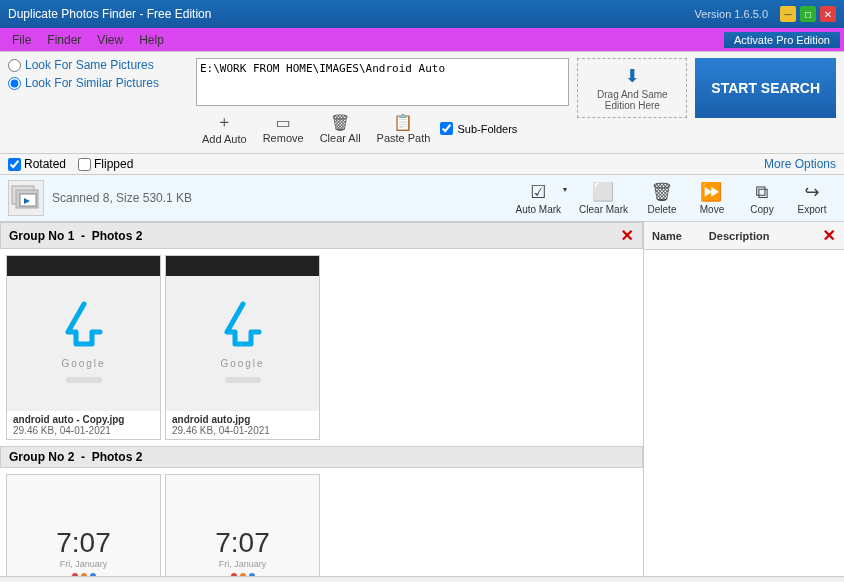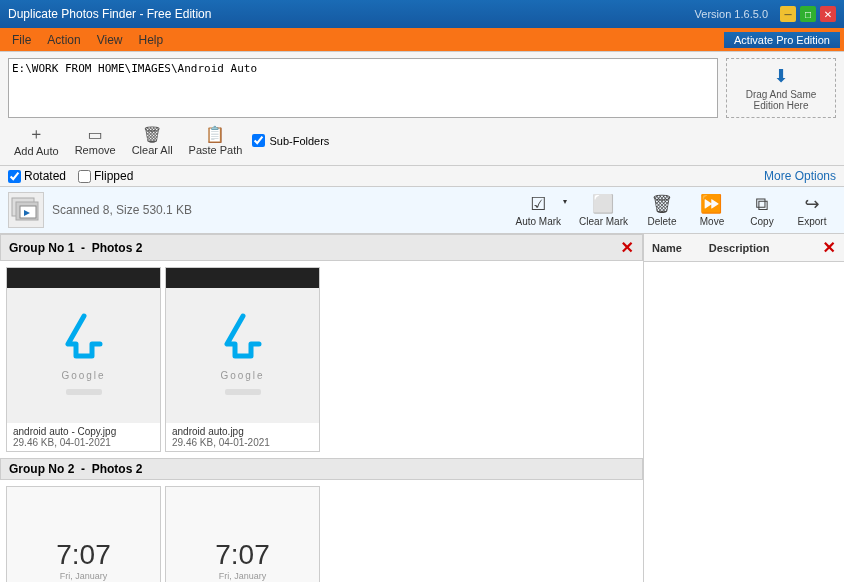--- a/index.html
+++ b/index.html
@@ -22,21 +22,21 @@
       display: flex; align-items: center; justify-content: center;
       font-size: 10px; cursor: pointer; border-radius: 2px;
     }
     .btn-min { background: #f0c030; color: #333; }
     .btn-max { background: #30b030; color: white; }
     .btn-close { background: #e04040; color: white; }
     .version-text { color: #cde; font-size: 11px; margin-right: 8px; }
 
     
     .menu-bar {
-      background: #f97316;
+      background: #d946ef;
       border-bottom: 1px solid #ccc;
       height: 24px;
       display: flex;
       align-items: center;
       padding: 0 4px;
     }
     .menu-item {
       padding: 2px 8px;
       cursor: pointer;
       color: #333;
@@ -62,21 +62,21 @@
       gap: 8px;
     }
     .radio-options { display: flex; flex-direction: column; gap: 4px; min-width: 180px; }
     .radio-row { display: flex; align-items: center; gap: 4px; font-size: 12px; }
     .radio-row input { cursor: pointer; }
     .radio-row label { cursor: pointer; color: #1a6bb5; font-weight: 500; }
 
     .path-section { flex: 1; display: flex; flex-direction: column; gap: 4px; }
     .path-textarea {
       width: 100%;
-      height: 60px;
+      height: 48px;
       border: 1px solid #aaa;
       font-size: 11px;
       padding: 3px;
       resize: none;
       font-family: monospace;
       background: white;
     }
     .path-buttons { display: flex; align-items: center; gap: 4px; }
     .path-btn {
       display: flex; flex-direction: column; align-items: center;
@@ -193,21 +193,21 @@
     .android-auto-logo {
       display: flex; flex-direction: column; align-items: center; gap: 4px;
     }
     .aa-arrow {
       width: 60px; height: 60px;
       display: flex; align-items: center; justify-content: center;
     }
     .aa-google { font-size: 11px; color: #666; letter-spacing: 1px; }
     .aa-bar { width: 80%; height: 8px; background: #ddd; border-radius: 2px; }
     .photo-info { padding: 3px 6px; background: white; font-size: 10px; color: #333; }
-    .photo-name { font-weight: 400; overflow: hidden; text-overflow: ellipsis; white-space: nowrap; }
+    .photo-name { font-weight: 700; overflow: hidden; text-overflow: ellipsis; white-space: nowrap; }
     .photo-meta { color: #666; }
 
     
     .status-bar {
       background: #f0f0f0;
       border-top: 1px solid #ccc;
       height: 22px;
       display: flex;
       align-items: center;
       padding: 0 8px;
@@ -240,27 +240,37 @@
   <div class="title-bar-right">
     <span class="version-text">Version 1.6.5.0</span>
     <div class="title-bar-btn btn-min">─</div>
     <div class="title-bar-btn btn-max">□</div>
     <div class="title-bar-btn btn-close">✕</div>
   </div>
 </div>
 
 <div class="menu-bar">
   <span class="menu-item">File</span>
-  <span class="menu-item">Action</span>
+  <span class="menu-item">Finder</span>
   <span class="menu-item">View</span>
   <span class="menu-item">Help</span>
   <button class="activate-btn">Activate Pro Edition</button>
 </div>
 
 <div class="search-bar">
+  <div class="radio-options">
+    <div class="radio-row">
+      <input type="radio" name="searchType" id="sameRadio" style="">
+      <label for="sameRadio">Look For Same Pictures</label>
+    </div>
+    <div class="radio-row">
+      <input type="radio" name="searchType" id="similarRadio" checked="" style="">
+      <label for="similarRadio">Look For Similar Pictures</label>
+    </div>
+  </div>
 
   <div class="path-section">
     <textarea class="path-textarea" style="">E:\WORK FROM HOME\IMAGES\Android Auto</textarea>
     <div class="path-buttons">
       <button class="path-btn">
         <span class="path-btn-icon">＋</span>
         <span>Add Auto</span>
       </button>
       <button class="path-btn">
         <span class="path-btn-icon">▭</span>
@@ -280,20 +290,21 @@
       </div>
     </div>
   </div>
 
   <div class="drag-drop">
     <div class="drag-icon">⬇</div>
     <span>Drag And Same</span>
     <span>Edition Here</span>
   </div>
 
+  <button class="start-btn">START SEARCH</button>
 </div>
 
 <div class="check-row">
   <label>
     <input type="checkbox" checked="" style="">
     <span>Rotated</span>
   </label>
   <label>
     <input type="checkbox" style="">
     <span>Flipped</span>

